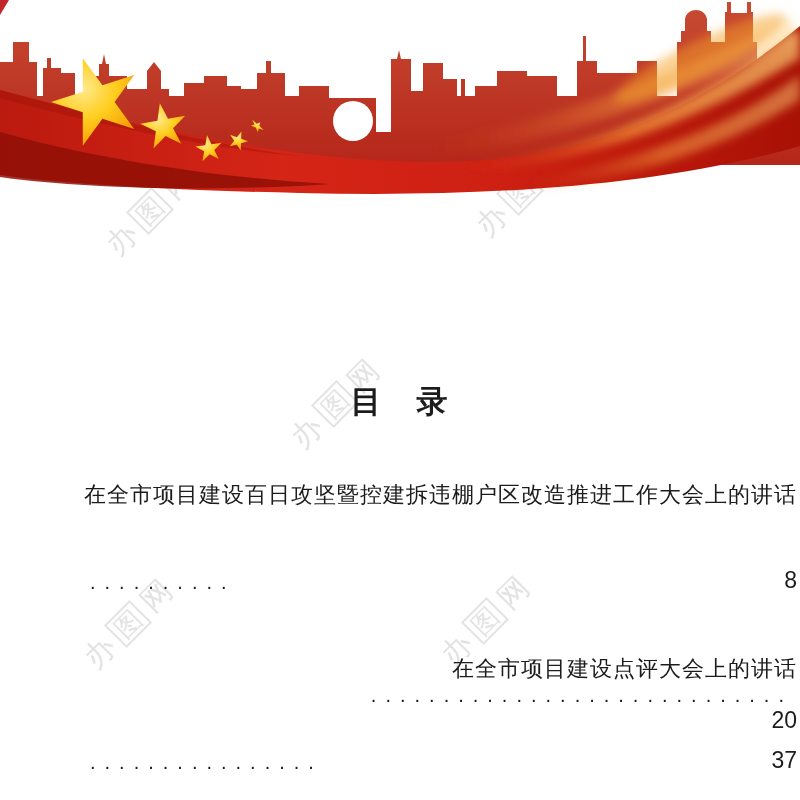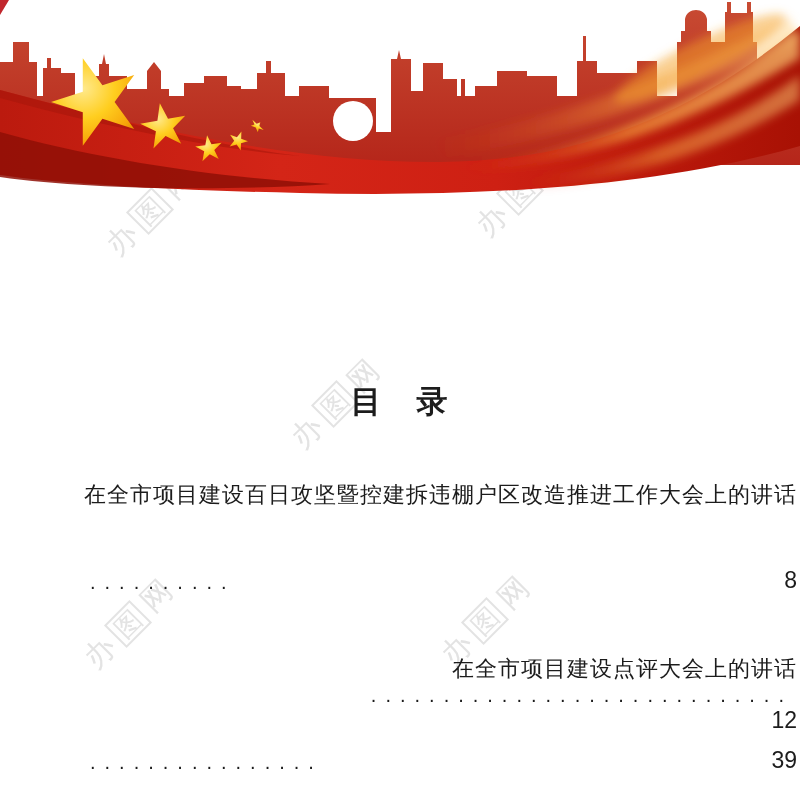--- a/index.html
+++ b/index.html
@@ -69,25 +69,25 @@
       <span class="toc-leader"></span>
       <span class="toc-page">2</span>
     </div>
     <div class="toc-row row2">
       <span class="toc-leader">..........</span>
       <span class="toc-page">8</span>
     </div>
     <div class="toc-row row3">
       <span class="toc-title">在全市项目建设点评大会上的讲话</span>
       <span class="toc-leader">.............................</span>
-      <span class="toc-page">12</span>
+      <span class="toc-page">20</span>
     </div>
     <div class="toc-row row4">
       <span class="toc-leader">................</span>
-      <span class="toc-page">39</span>
+      <span class="toc-page">37</span>
     </div>
   </div>
 
   <div class="banner">
     <svg width="800" height="215" viewBox="0 0 800 215" xmlns="http://www.w3.org/2000/svg">
       <defs>
         <linearGradient id="cityGrad" x1="0" y1="0" x2="0" y2="1">
           <stop offset="0" stop-color="#c84b33"></stop>
           <stop offset="1" stop-color="#b5261a"></stop>
         </linearGradient>

